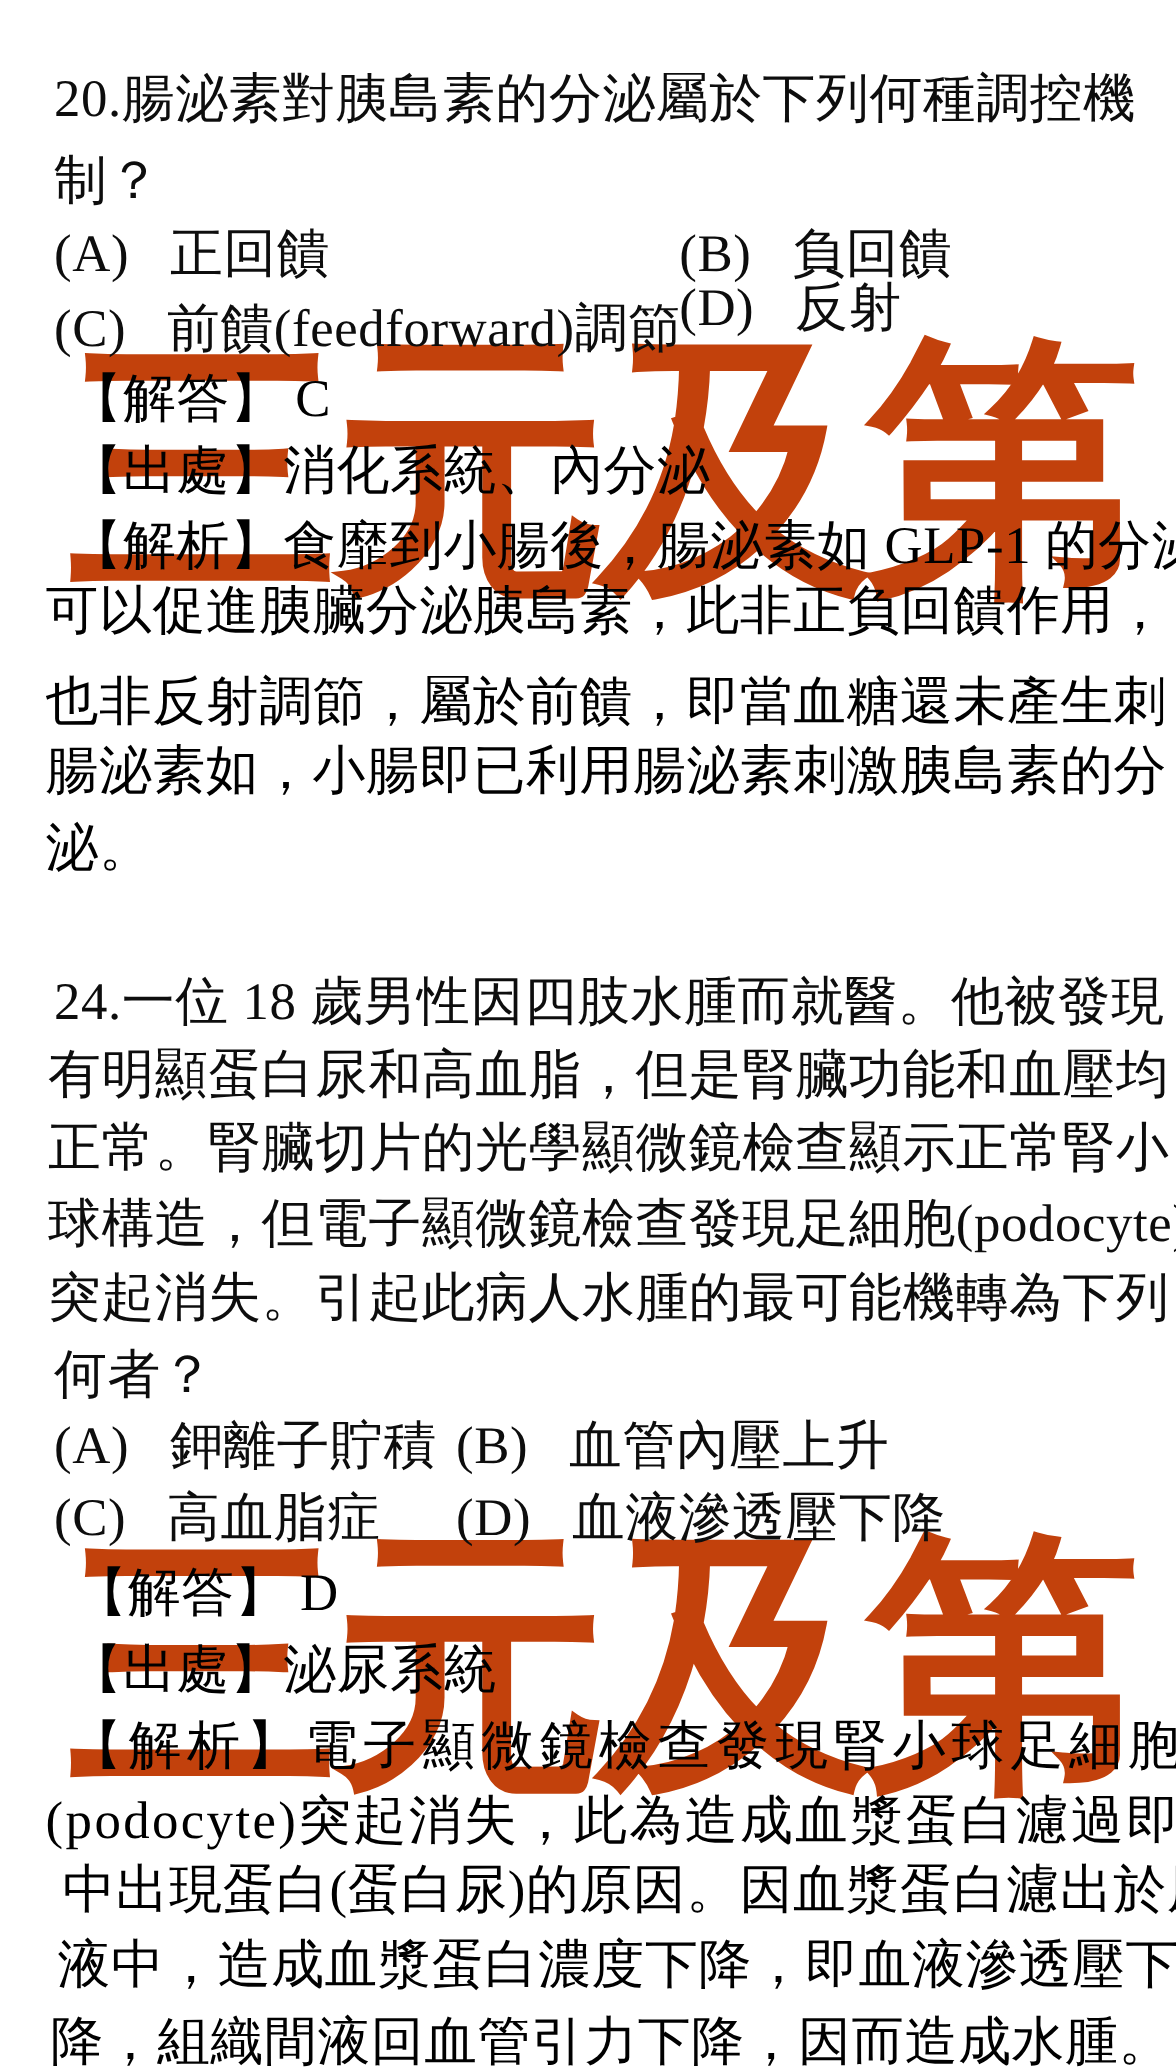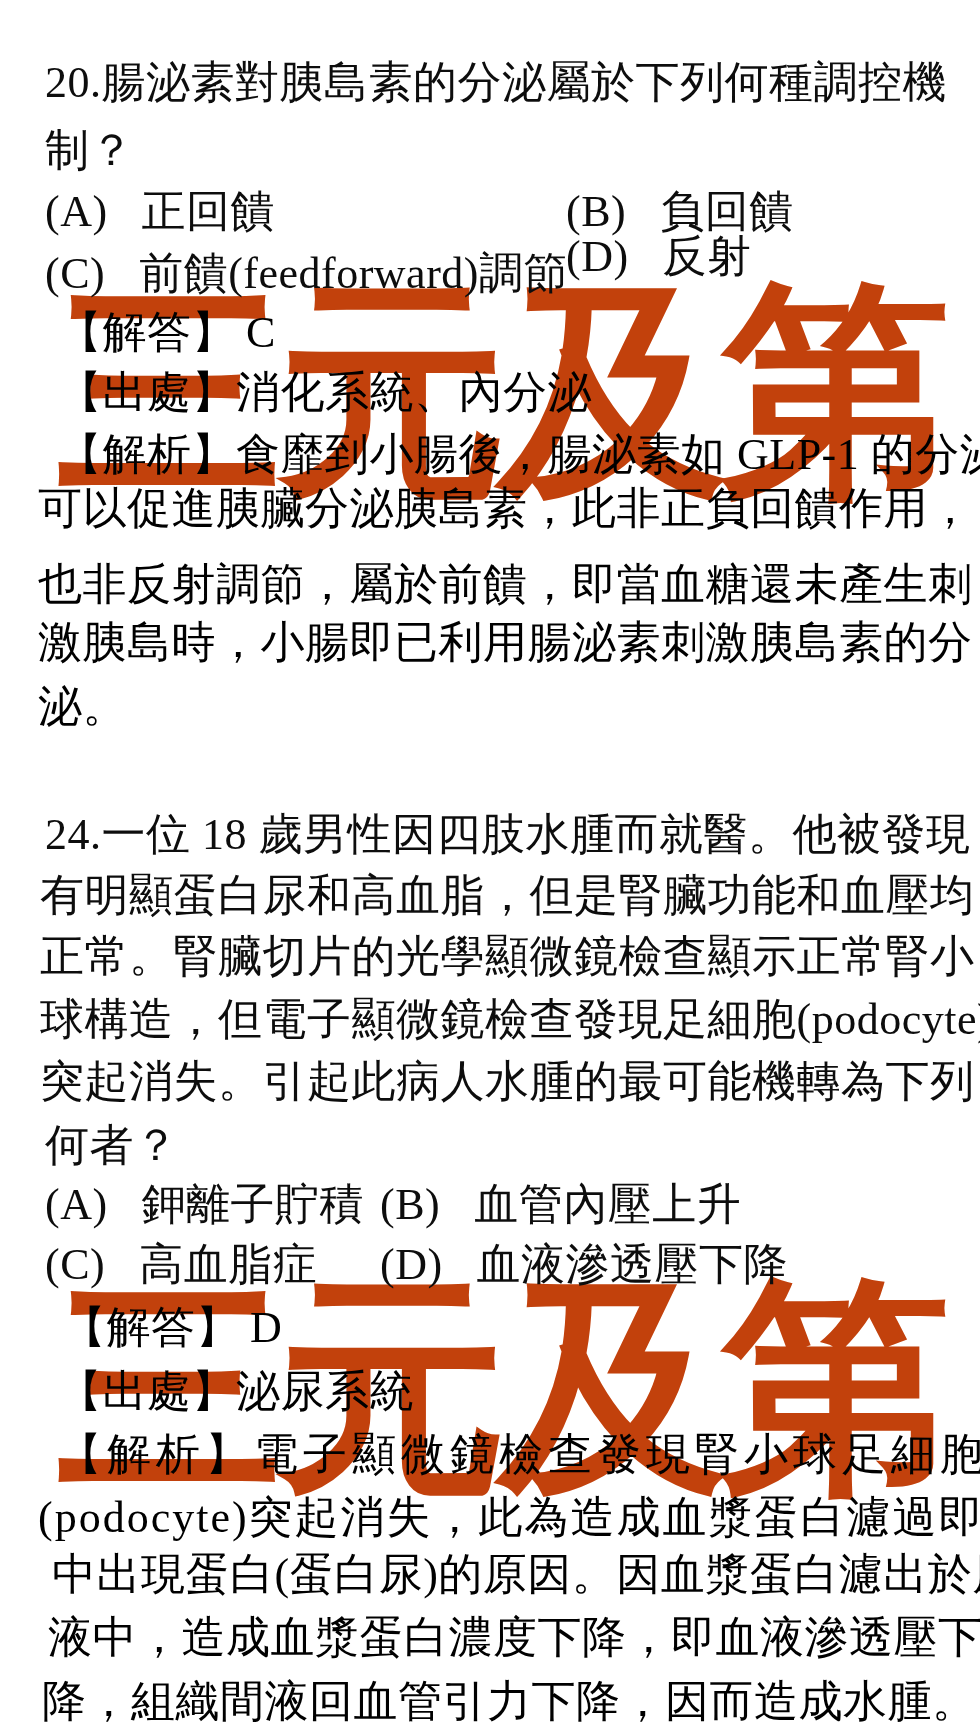--- a/index.html
+++ b/index.html
@@ -52,21 +52,21 @@
   <span>【解答】</span><span class="ans-val">C</span>
 </div>
 <div class="ln blue" style="top:368px;left:58px;">
   <span>【出處】</span><span>消化系統、內分泌</span>
 </div>
 <div class="ln blue" style="top:430px;left:58px;">
   <span>【解析】</span><span>食靡到小腸後，腸泌素如 GLP-1 的分泌</span>
 </div>
 <div class="ln blue" style="top:484px;left:38px;">可以促進胰臟分泌胰島素，此非正負回饋作用，</div>
 <div class="ln blue" style="top:560px;left:38px;">也非反射調節，屬於前饋，即當血糖還未產生刺</div>
-<div class="ln blue" style="top:618px;left:38px;">激胰島時，小腸即已利用腸泌素刺激胰島素的分</div>
+<div class="ln blue" style="top:618px;left:38px;">腸泌素如，小腸即已利用腸泌素刺激胰島素的分</div>
 <div class="ln blue" style="top:682px;left:38px;">泌。</div>
 
 <div class="ln" style="top:810px;left:45px;">24.一位 18 歲男性因四肢水腫而就醫。他被發現</div>
 <div class="ln" style="top:871px;left:40px;">有明顯蛋白尿和高血脂，但是腎臟功能和血壓均</div>
 <div class="ln" style="top:932px;left:40px;">正常。腎臟切片的光學顯微鏡檢查顯示正常腎小</div>
 <div class="ln" style="top:995px;left:40px;">球構造，但電子顯微鏡檢查發現足細胞(podocyte)</div>
 <div class="ln" style="top:1057px;left:40px;">突起消失。引起此病人水腫的最可能機轉為下列</div>
 <div class="ln" style="top:1121px;left:45px;">何者？</div>
 
 <div class="ln" style="top:1180px;left:45px;">

